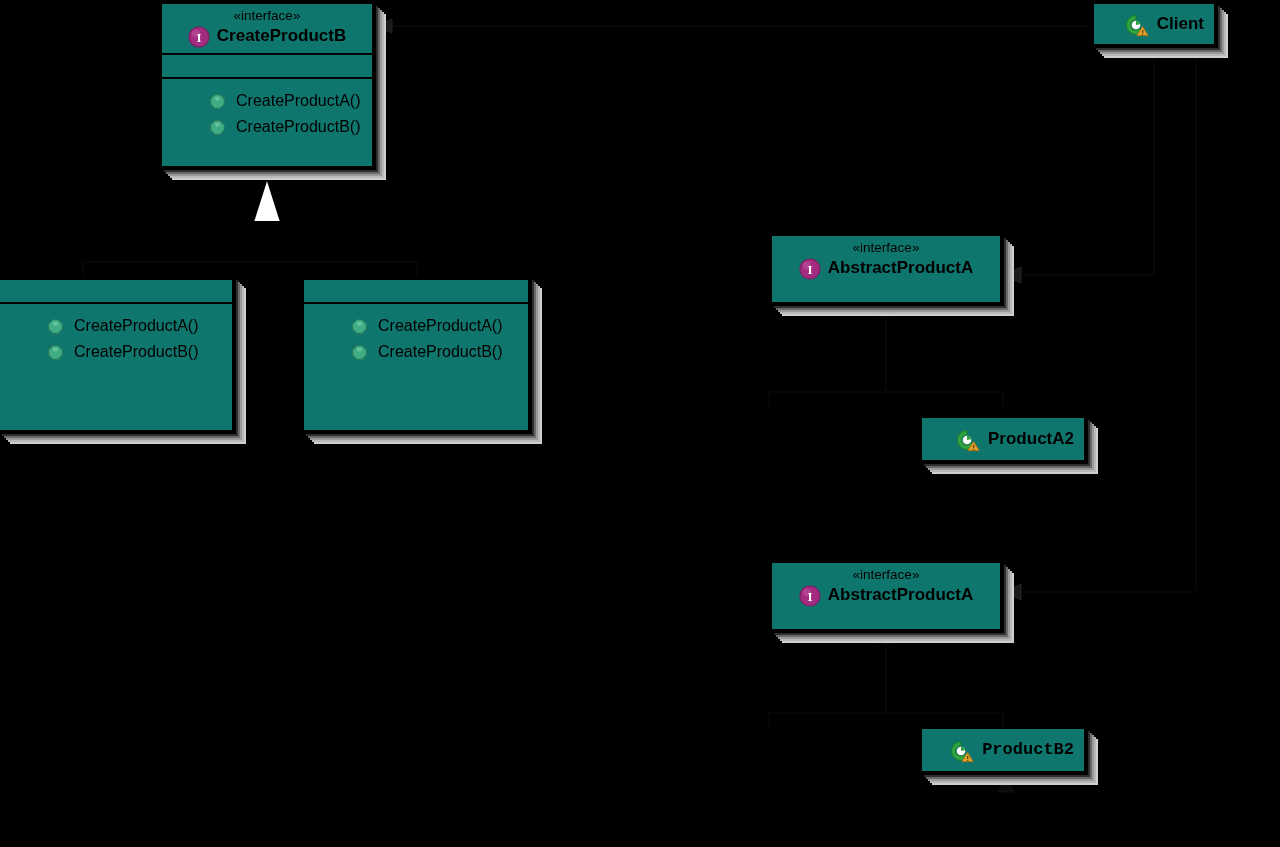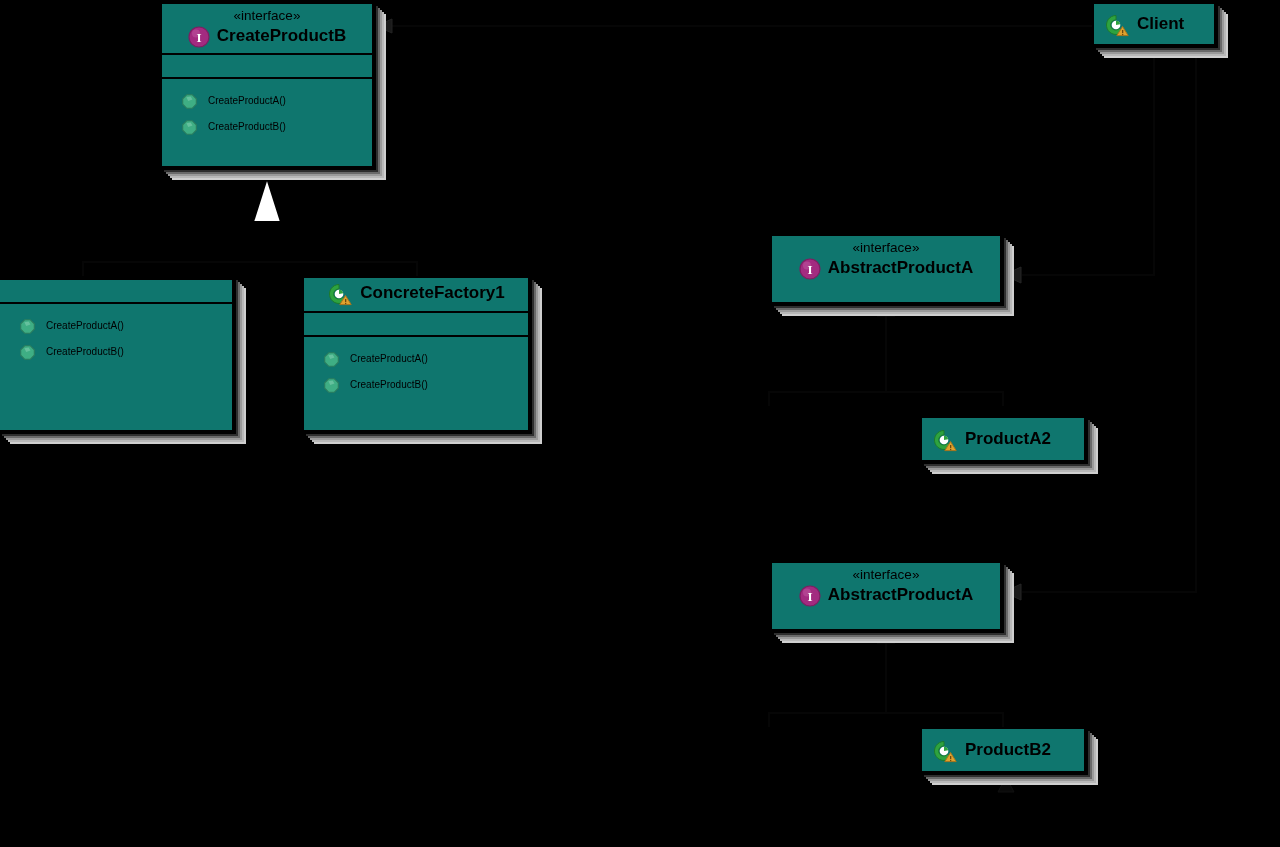--- a/index.html
+++ b/index.html
@@ -87,24 +87,25 @@
 
   
   .comp-ops {
     padding: 9px 0 9px 0;
   }
   .member {
     display: flex;
     align-items: center;
     gap: 11px;
     padding: 3px 0 3px 20px;
-    font-size: 10px;
+    font-size: 16px;
     color: #000000;
     line-height: 20px;
     white-space: nowrap;
+    margin-left: 28px;
   }
 
   
   .icon {
     display: inline-block;
     flex: 0 0 auto;
     line-height: 0;
   }
   .icon-iface { width: 22px; height: 22px; }
   .icon-class { width: 26px; height: 24px; }
@@ -119,28 +120,28 @@
   
   #n-abstractfactory   { left: 160px; top: 2px;   width: 214px; height: 166px; }
   #n-client            { left: 1092px; top: 2px;  width: 124px; height: 44px;  }
   #n-concretefactory2  { left: -2px;  top: 276px; width: 236px; height: 156px; }
   #n-concretefactory1  { left: 302px; top: 276px; width: 228px; height: 156px; }
   #n-abstractproducta  { left: 770px; top: 234px; width: 232px; height: 70px;  }
   #n-producta1         { left: 686px; top: 406px; width: 166px; height: 46px;  }
   #n-producta2         { left: 920px; top: 416px; width: 166px; height: 46px;  }
   #n-abstractproductb  { left: 770px; top: 561px; width: 232px; height: 70px;  }
   #n-productb1         { left: 686px; top: 727px; width: 166px; height: 46px;  }
-  #n-productb2         { left: 920px; top: 727px; width: 166px; height: 46px;  }
+  #n-productb2         { left: 920px; top: 727px; width: 166px; height: 46px; font-family: Liberation Mono, monospace;  }
 
   
   .node-compact .node-header {
     height: 100%;
     display: flex;
     align-items: center;
-    justify-content: flex-start;
+    justify-content: flex-end;
     padding: 0 10px;
   }
 </style>
 </head>
 <body>
 
 <div id="canvas">
 
   <svg class="edges" viewBox="0 0 1280 847" width="1280" height="847" xmlns="http://www.w3.org/2000/svg">
 
@@ -256,121 +257,106 @@
             <polygon points="4.8,0.7 10.2,0.7 14.3,4.8 14.3,10.2 10.2,14.3 4.8,14.3 0.7,10.2 0.7,4.8" fill="#3fae84" stroke="#2a7c5e" stroke-width="1.1"></polygon>
             <polygon points="4.4,3.2 8.6,2.4 10.5,5.4 6.2,7.0" fill="#7fcdaf" opacity="0.6"></polygon>
           </svg>
         </span>
         <span>CreateProductB()</span>
       </div>
     </div>
   </div>
 
   <div class="node" id="n-concretefactory1">
+    <div class="compartment comp-div comp-attrs"></div>
+    <div class="compartment comp-div comp-ops">
+      <div class="member">
+        <span class="icon icon-method">
+          <svg viewBox="0 0 15 15" width="15" height="15" xmlns="http://www.w3.org/2000/svg">
+            <polygon points="4.8,0.7 10.2,0.7 14.3,4.8 14.3,10.2 10.2,14.3 4.8,14.3 0.7,10.2 0.7,4.8" fill="#3fae84" stroke="#2a7c5e" stroke-width="1.1"></polygon>
+            <polygon points="4.4,3.2 8.6,2.4 10.5,5.4 6.2,7.0" fill="#7fcdaf" opacity="0.6"></polygon>
+          </svg>
+        </span>
+        <span>CreateProductA()</span>
+      </div>
+      <div class="member">
+        <span class="icon icon-method">
+          <svg viewBox="0 0 15 15" width="15" height="15" xmlns="http://www.w3.org/2000/svg">
+            <polygon points="4.8,0.7 10.2,0.7 14.3,4.8 14.3,10.2 10.2,14.3 4.8,14.3 0.7,10.2 0.7,4.8" fill="#3fae84" stroke="#2a7c5e" stroke-width="1.1"></polygon>
+            <polygon points="4.4,3.2 8.6,2.4 10.5,5.4 6.2,7.0" fill="#7fcdaf" opacity="0.6"></polygon>
+          </svg>
+        </span>
+        <span>CreateProductB()</span>
+      </div>
+    </div>
+  </div>
+
+  <div class="node" id="n-abstractproducta">
+    <div class="compartment node-header">
+      <div class="stereotype">«interface»</div>
+      <div class="title-row">
+        <span class="icon icon-iface hdr-icon">
+          <svg viewBox="0 0 22 22" width="22" height="22" xmlns="http://www.w3.org/2000/svg">
+            <circle cx="11" cy="11" r="10" fill="#a32b80" stroke="#7d1f62" stroke-width="1.2"></circle>
+            <circle cx="8" cy="7.5" r="4" fill="#c0569f" opacity="0.55"></circle>
+            <text x="11" y="16" font-family="Liberation Serif, serif" font-size="13" font-weight="bold" fill="#ffffff" text-anchor="middle">I</text>
+          </svg>
+        </span>
+        <span class="node-title">AbstractProductA</span>
+      </div>
+    </div>
+  </div>
+
+
+  <div class="node node-compact" id="n-producta2">
     <div class="compartment node-header">
       <div class="title-row">
         <span class="icon icon-class hdr-icon">
           <svg viewBox="0 0 26 24" width="26" height="24" xmlns="http://www.w3.org/2000/svg">
             <path d="M12 2.5 A9.5 9.5 0 1 0 18.6 18.8 L15.4 15.3 A5 5 0 1 1 12 7 Z" fill="#2ea33f" stroke="#1d7a2c" stroke-width="1"></path>
             <circle cx="12" cy="12" r="4.3" fill="#ffffff"></circle>
             <path d="M12 7.8 A4.3 4.3 0 0 1 16.2 11.2 L12 12 Z" fill="#2ea33f"></path>
             <polygon points="18.5,13.5 24.2,22.6 12.8,22.6" fill="#e0a22e" stroke="#a8761c" stroke-width="1"></polygon>
             <rect x="18" y="17" width="1.3" height="3.2" fill="#6d4a0e"></rect>
             <rect x="18" y="21" width="1.3" height="1.1" fill="#6d4a0e"></rect>
           </svg>
         </span>
-        <span class="node-title">ConcreteFactory1</span>
-      </div>
-    </div>
-    <div class="compartment comp-div comp-attrs"></div>
-    <div class="compartment comp-div comp-ops">
-      <div class="member">
-        <span class="icon icon-method">
-          <svg viewBox="0 0 15 15" width="15" height="15" xmlns="http://www.w3.org/2000/svg">
-            <polygon points="4.8,0.7 10.2,0.7 14.3,4.8 14.3,10.2 10.2,14.3 4.8,14.3 0.7,10.2 0.7,4.8" fill="#3fae84" stroke="#2a7c5e" stroke-width="1.1"></polygon>
-            <polygon points="4.4,3.2 8.6,2.4 10.5,5.4 6.2,7.0" fill="#7fcdaf" opacity="0.6"></polygon>
-          </svg>
-        </span>
-        <span>CreateProductA()</span>
-      </div>
-      <div class="member">
-        <span class="icon icon-method">
-          <svg viewBox="0 0 15 15" width="15" height="15" xmlns="http://www.w3.org/2000/svg">
-            <polygon points="4.8,0.7 10.2,0.7 14.3,4.8 14.3,10.2 10.2,14.3 4.8,14.3 0.7,10.2 0.7,4.8" fill="#3fae84" stroke="#2a7c5e" stroke-width="1.1"></polygon>
-            <polygon points="4.4,3.2 8.6,2.4 10.5,5.4 6.2,7.0" fill="#7fcdaf" opacity="0.6"></polygon>
-          </svg>
-        </span>
-        <span>CreateProductB()</span>
-      </div>
-    </div>
-  </div>
-
-  <div class="node" id="n-abstractproducta">
+        <span class="node-title">ProductA2</span>
+      </div>
+    </div>
+  </div>
+
+  <div class="node" id="n-abstractproductb">
     <div class="compartment node-header">
       <div class="stereotype">«interface»</div>
       <div class="title-row">
         <span class="icon icon-iface hdr-icon">
           <svg viewBox="0 0 22 22" width="22" height="22" xmlns="http://www.w3.org/2000/svg">
             <circle cx="11" cy="11" r="10" fill="#a32b80" stroke="#7d1f62" stroke-width="1.2"></circle>
             <circle cx="8" cy="7.5" r="4" fill="#c0569f" opacity="0.55"></circle>
             <text x="11" y="16" font-family="Liberation Serif, serif" font-size="13" font-weight="bold" fill="#ffffff" text-anchor="middle">I</text>
           </svg>
         </span>
         <span class="node-title">AbstractProductA</span>
       </div>
     </div>
   </div>
 
 
-  <div class="node node-compact" id="n-producta2">
+  <div class="node node-compact" id="n-productb2">
     <div class="compartment node-header">
       <div class="title-row">
         <span class="icon icon-class hdr-icon">
           <svg viewBox="0 0 26 24" width="26" height="24" xmlns="http://www.w3.org/2000/svg">
             <path d="M12 2.5 A9.5 9.5 0 1 0 18.6 18.8 L15.4 15.3 A5 5 0 1 1 12 7 Z" fill="#2ea33f" stroke="#1d7a2c" stroke-width="1"></path>
             <circle cx="12" cy="12" r="4.3" fill="#ffffff"></circle>
             <path d="M12 7.8 A4.3 4.3 0 0 1 16.2 11.2 L12 12 Z" fill="#2ea33f"></path>
             <polygon points="18.5,13.5 24.2,22.6 12.8,22.6" fill="#e0a22e" stroke="#a8761c" stroke-width="1"></polygon>
             <rect x="18" y="17" width="1.3" height="3.2" fill="#6d4a0e"></rect>
             <rect x="18" y="21" width="1.3" height="1.1" fill="#6d4a0e"></rect>
           </svg>
         </span>
-        <span class="node-title">ProductA2</span>
-      </div>
-    </div>
-  </div>
-
-  <div class="node" id="n-abstractproductb">
-    <div class="compartment node-header">
-      <div class="stereotype">«interface»</div>
-      <div class="title-row">
-        <span class="icon icon-iface hdr-icon">
-          <svg viewBox="0 0 22 22" width="22" height="22" xmlns="http://www.w3.org/2000/svg">
-            <circle cx="11" cy="11" r="10" fill="#a32b80" stroke="#7d1f62" stroke-width="1.2"></circle>
-            <circle cx="8" cy="7.5" r="4" fill="#c0569f" opacity="0.55"></circle>
-            <text x="11" y="16" font-family="Liberation Serif, serif" font-size="13" font-weight="bold" fill="#ffffff" text-anchor="middle">I</text>
-          </svg>
-        </span>
-        <span class="node-title">AbstractProductA</span>
-      </div>
-    </div>
-  </div>
-
-
-  <div class="node node-compact" id="n-productb2">
-    <div class="compartment node-header">
-      <div class="title-row">
-        <span class="icon icon-class hdr-icon">
-          <svg viewBox="0 0 26 24" width="26" height="24" xmlns="http://www.w3.org/2000/svg">
-            <path d="M12 2.5 A9.5 9.5 0 1 0 18.6 18.8 L15.4 15.3 A5 5 0 1 1 12 7 Z" fill="#2ea33f" stroke="#1d7a2c" stroke-width="1"></path>
-            <circle cx="12" cy="12" r="4.3" fill="#ffffff"></circle>
-            <path d="M12 7.8 A4.3 4.3 0 0 1 16.2 11.2 L12 12 Z" fill="#2ea33f"></path>
-            <polygon points="18.5,13.5 24.2,22.6 12.8,22.6" fill="#e0a22e" stroke="#a8761c" stroke-width="1"></polygon>
-            <rect x="18" y="17" width="1.3" height="3.2" fill="#6d4a0e"></rect>
-            <rect x="18" y="21" width="1.3" height="1.1" fill="#6d4a0e"></rect>
-          </svg>
-        </span>
         <span class="node-title">ProductB2</span>
       </div>
     </div>
   </div>
 
 </div>
 
 </body></html>

